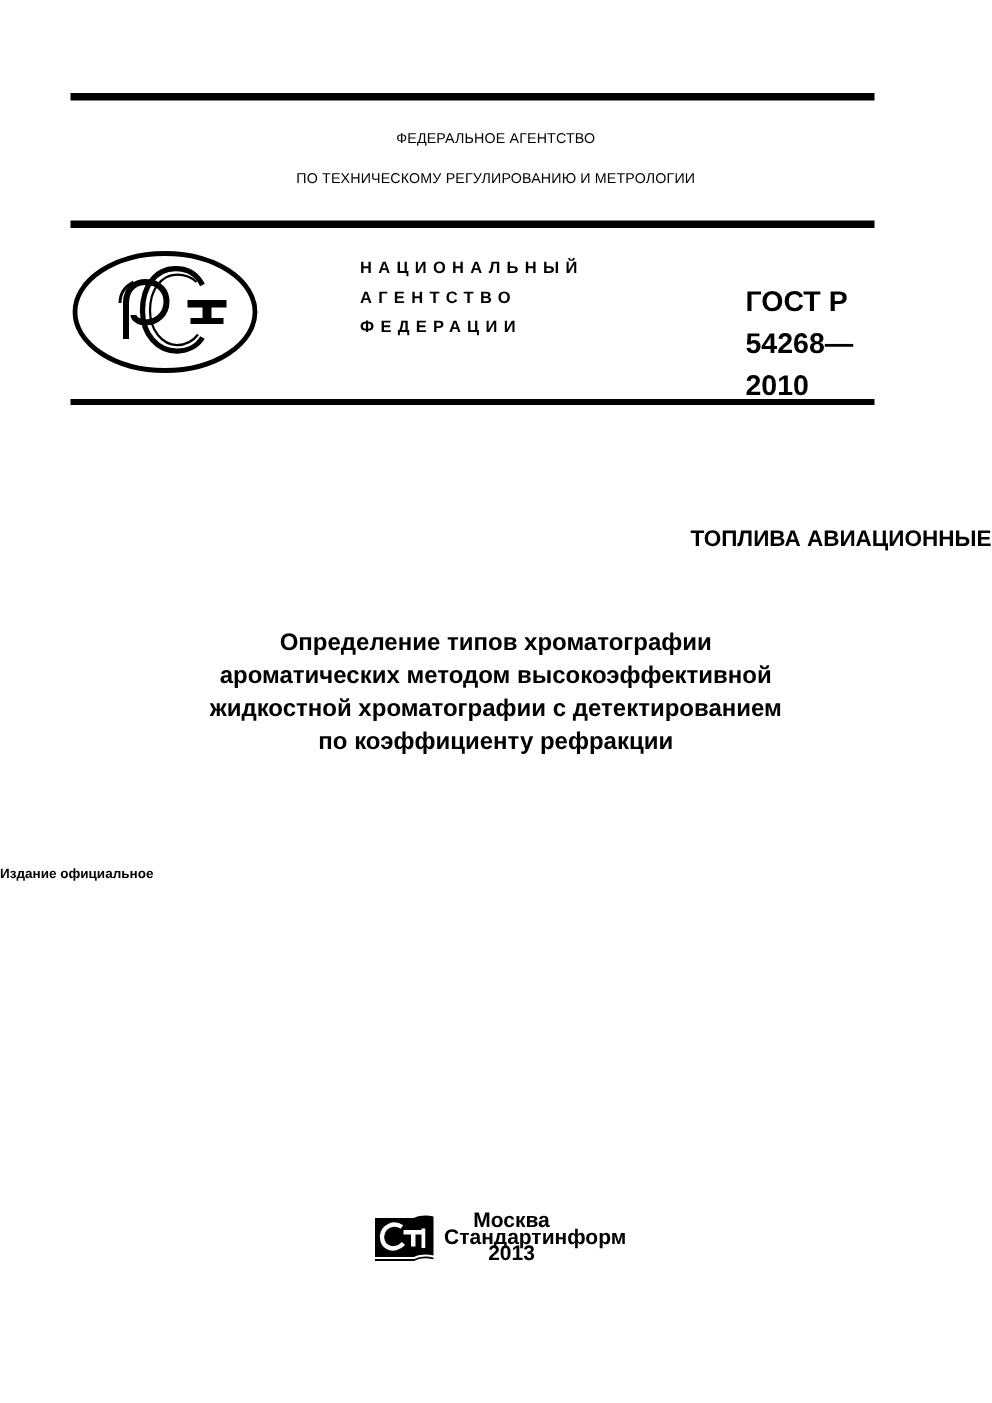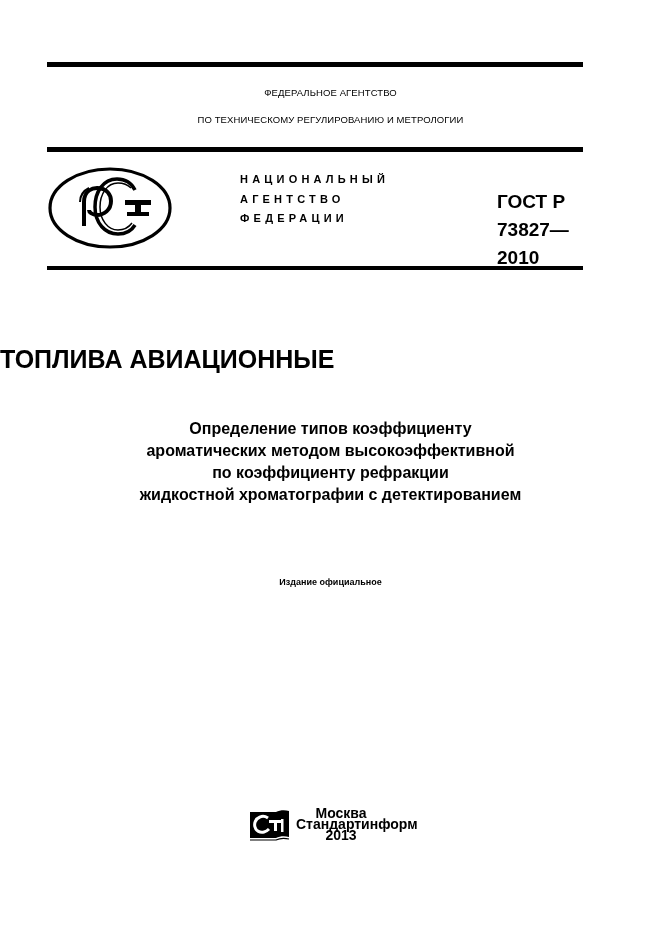--- a/index.html
+++ b/index.html
@@ -66,41 +66,40 @@
       font-size: 19px;
       line-height: 28px;
       margin-top: 20px;
     }
 
     .title {
       position: absolute;
       left: 0;
       top: 348px;
       width: 661px;
-      text-align: left;
+      text-align: right;
       font-weight: bold;
-      font-size: 25px;
+      font-size: 15px;
       line-height: 23px;
     }
     .subtitle {
       position: absolute;
       left: 0;
       top: 418px;
       width: 661px;
       text-align: center;
       font-weight: bold;
       font-size: 16px;
       line-height: 22px;
     }
     .edition {
       position: absolute;
       left: 0;
       top: 577px;
       width: 661px;
-      text-align: center;
       font-weight: bold;
       font-size: 9px;
     }
 
     .publisher-logo {
       position: absolute;
       left: 248px;
       top: 809px;
       width: 43px;
       height: 33px;
@@ -144,35 +143,35 @@
 </div>
 
 <div class="std-type">
   <div>НАЦИОНАЛЬНЫЙ</div>
   <div>АГЕНТСТВО</div>
   <div>ФЕДЕРАЦИИ</div>
 </div>
 
 <div class="gost">
   <div>ГОСТ Р</div>
-  <div>73827—</div>
+  <div>54268—</div>
   <div>2010</div>
 </div>
 
 <div class="rule rule-3"></div>
 
 <div class="title">
   <div>ТОПЛИВА АВИАЦИОННЫЕ</div>
 </div>
 
 <div class="subtitle">
-  <div>Определение типов коэффициенту</div>
+  <div>Определение типов хроматографии</div>
   <div>ароматических методом высокоэффективной</div>
+  <div>жидкостной хроматографии с детектированием</div>
   <div>по коэффициенту рефракции</div>
-  <div>жидкостной хроматографии с детектированием</div>
 </div>
 
 <div class="edition">Издание официальное</div>
 
 <div class="publisher-logo">
   <svg width="43" height="33" viewBox="0 0 43 33" xmlns="http://www.w3.org/2000/svg">
 
     <path d="M2 3 L28 3 C32 1 37 1 41 2 L41 28 C37 27 32 27 28 29 L2 29 Z" fill="#000"></path>
     <path d="M2 31 L28 31 C32 29 37 29 41 30" fill="none" stroke="#000" stroke-width="1.2"></path>
 

